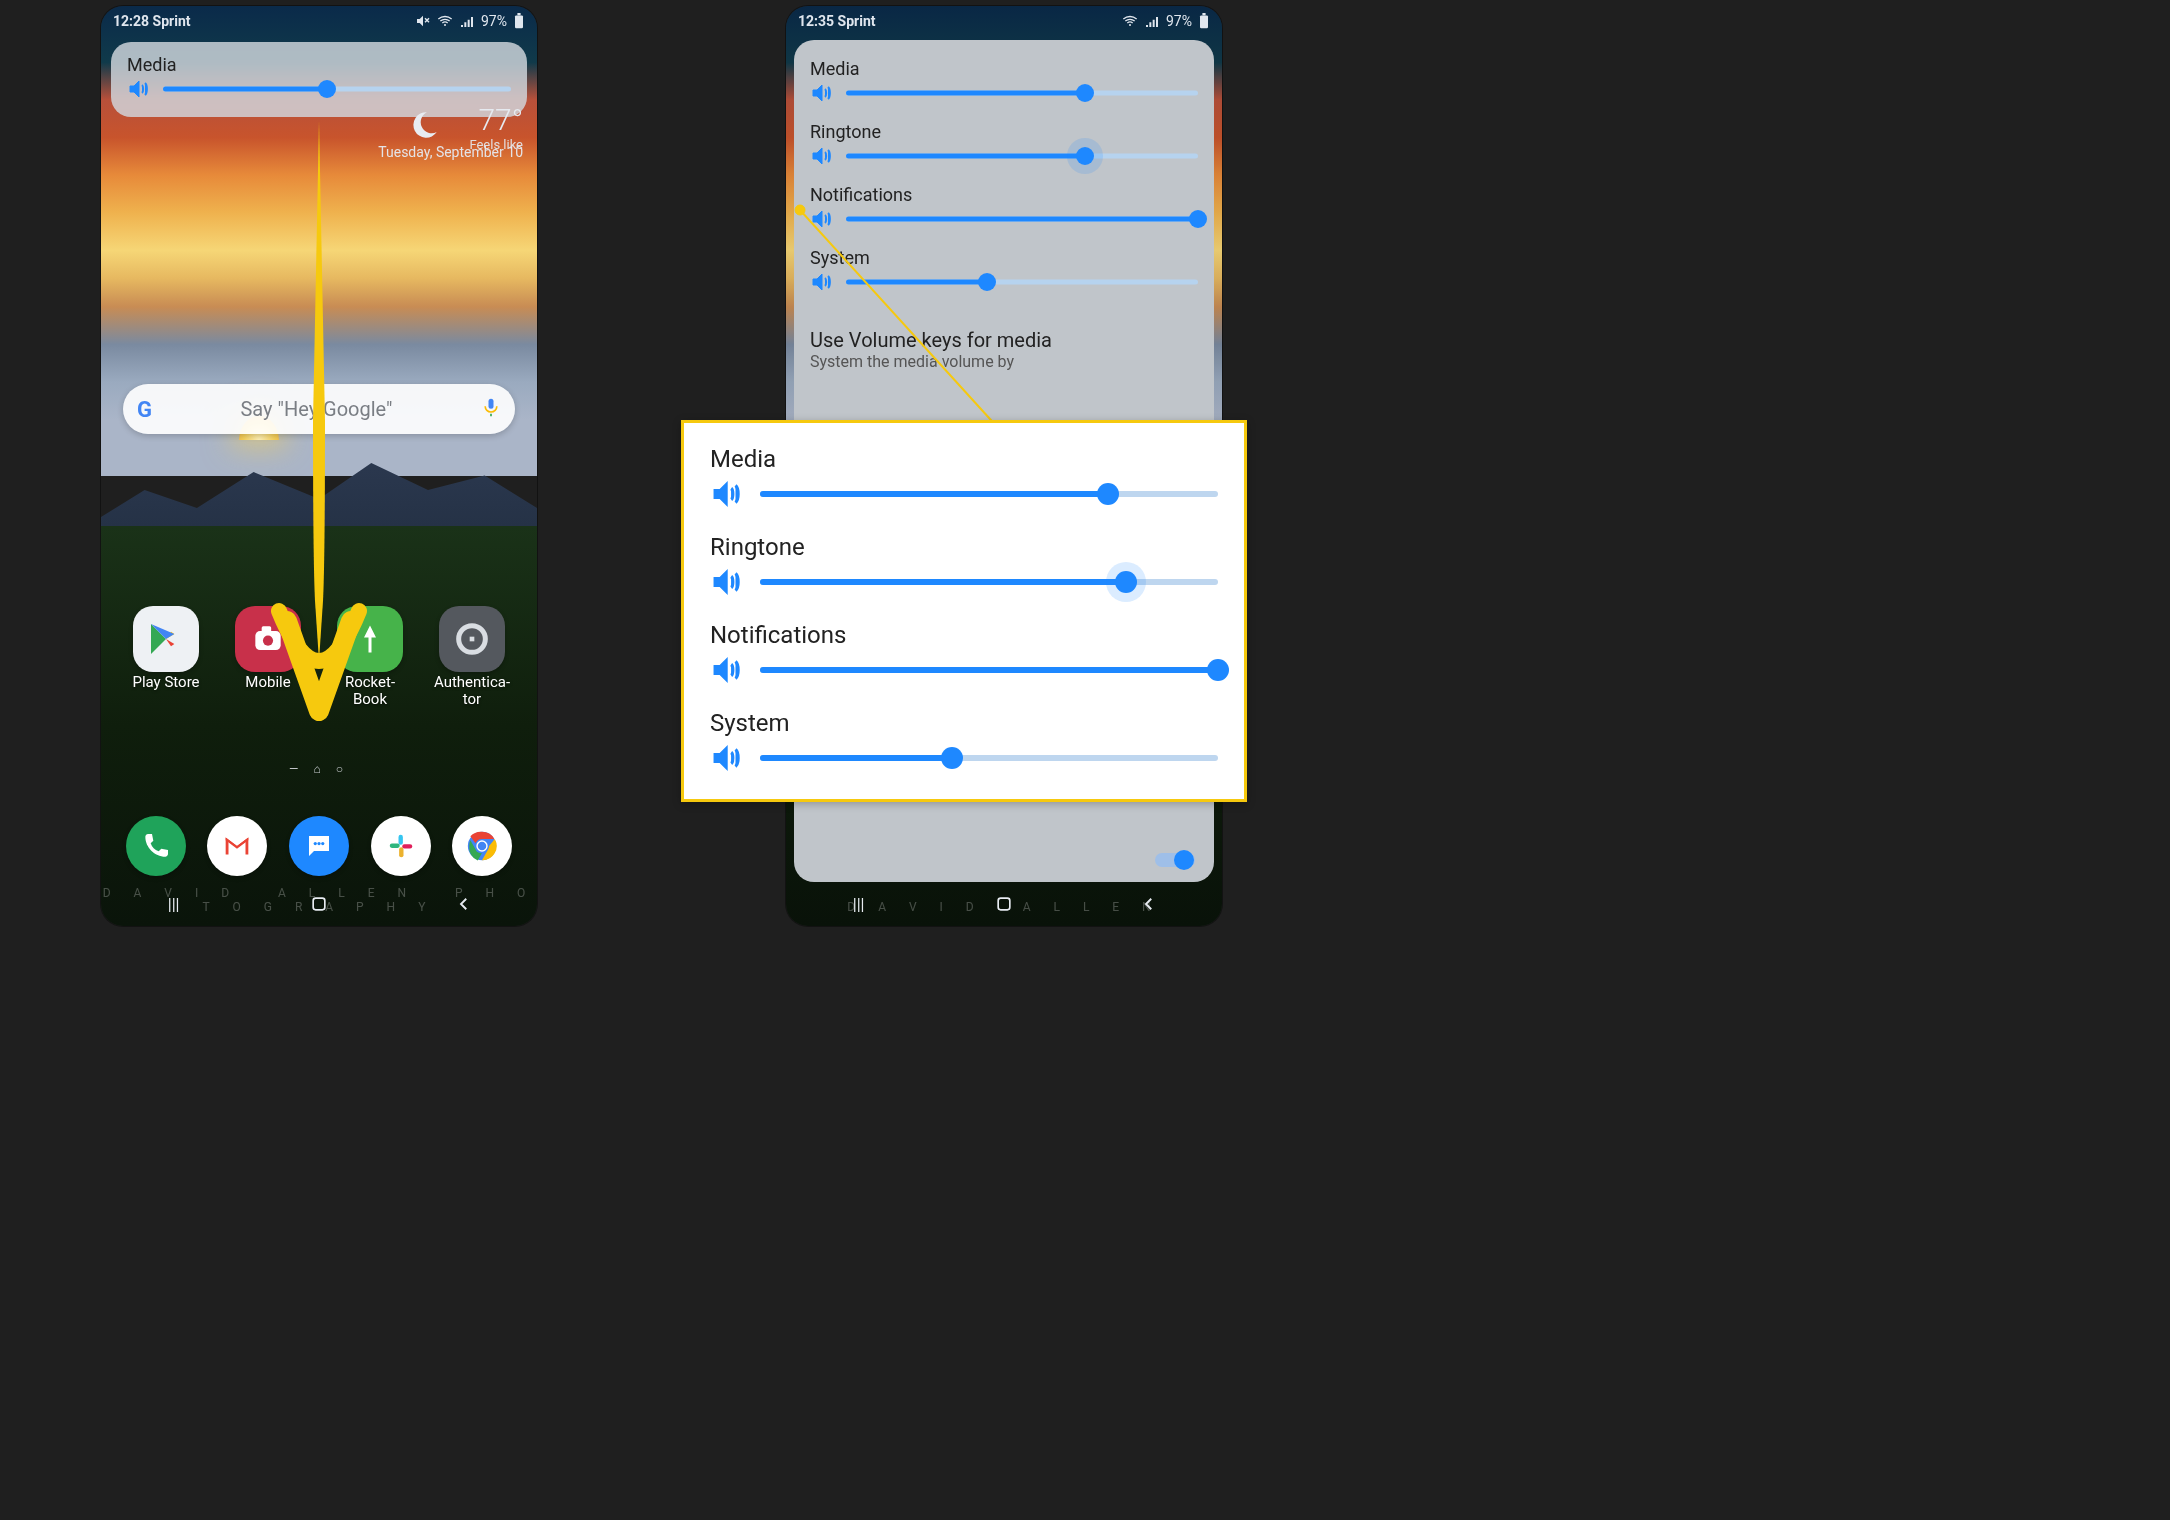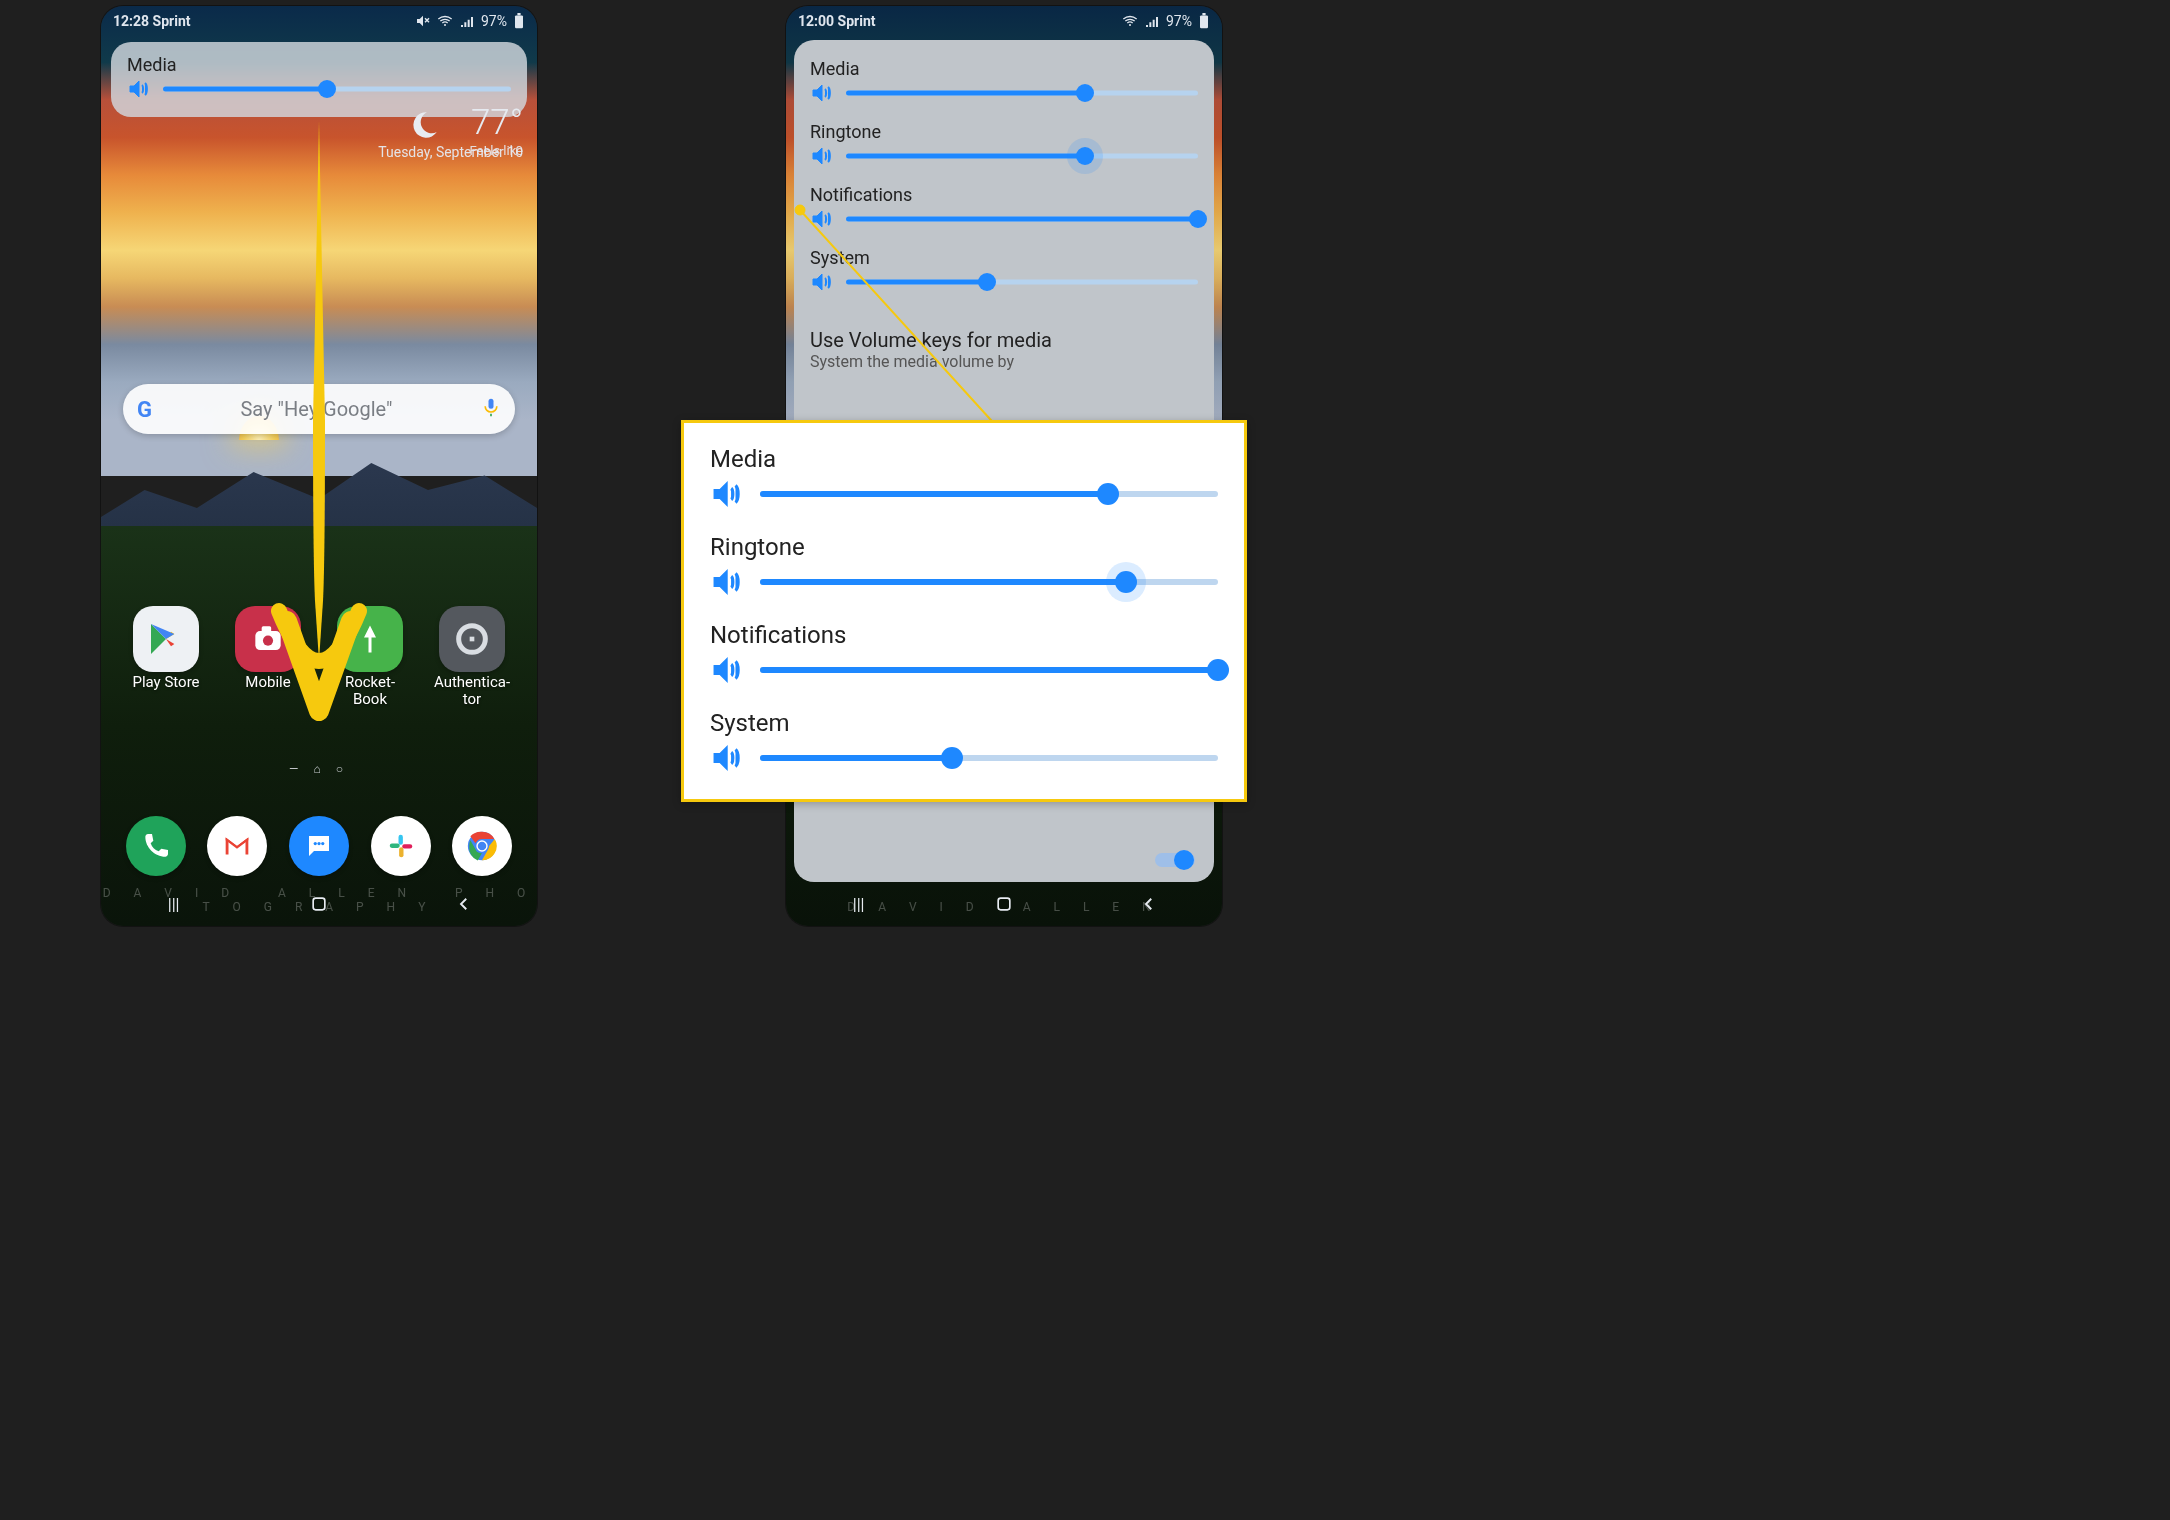--- a/index.html
+++ b/index.html
@@ -22,21 +22,21 @@
   .statusbar{position:absolute;top:0;left:0;right:0;height:30px;display:flex;align-items:center;padding:0 12px;color:#e0e6ee;font-size:14px;z-index:10;}
   .sb-left{flex:0 0 auto;font-weight:bold;}
   .sb-right{margin-left:auto;display:flex;align-items:flex-start;gap:6px;}
   .sb-ico{display:inline-flex;align-items:center;}
 
   
   .clockwidget{position:absolute;left:16px;top:98px;color:#eef2f6;text-shadow:0 1px 3px rgba(0,0,0,.4);}
   .clockwidget .big{font-size:48px;font-weight:300;letter-spacing:1px;}
   .clockwidget .mobile{color:#3aa0ff;font-size:16px;font-weight:600;margin-top:2px;}
   .weather{position:absolute;right:14px;top:96px;text-align:right;color:#e6eaf0;}
-  .weather .temp{font-size:35px;font-weight:300;}
+  .weather .temp{font-size:30px;font-weight:300;}
   .weather .feels{font-size:13px;opacity:.9;}
   .weather .date{font-size:14px;opacity:.95;position:absolute;right:0;top:42px;white-space:nowrap;}
   .moon{position:absolute;right:96px;top:102px;width:34px;height:34px;}
 
   
   .searchpill{position:absolute;left:22px;right:22px;top:378px;height:50px;border-radius:25px;background:rgba(255,255,255,0.9);display:flex;align-items:center;padding:0 14px;gap:12px;box-shadow:0 2px 6px rgba(0,0,0,.2);}
   .searchpill .g{font-weight:700;font-size:22px;}
   .searchpill .g .b{color:#4285F4}
   .searchpill .hint{flex:1;text-align:center;color:#7a7e84;font-size:20px;}
   .micico{flex:0 0 auto;}
@@ -291,21 +291,21 @@
 
 <div class="phone phone2">
   <div class="wallpaper">
     <div class="wp-sky"></div>
       <div class="wp-mtn"></div>
       <div class="wp-trees"></div>
       <div class="dim"></div>
     <div class="watermark">D A V I D &nbsp; A L L E N</div>
   </div>
   <div class="statusbar">
-    <span class="sb-left"><span>12:00</span>&nbsp;<span>Sprint</span></span>
+    <span class="sb-left"><span>12:35</span>&nbsp;<span>Sprint</span></span>
     <span class="sb-right">
       <span class="sb-ico">
           <svg width="16" height="16" viewBox="0 0 24 24">
             <path fill="none" stroke="#e0e6ee" stroke-width="2" d="M2 9c6-5 14-5 20 0M5 12c4-3 10-3 14 0M8 15c2.5-2 5.5-2 8 0"></path>
             <circle cx="12" cy="18" r="1.5" fill="#e0e6ee"></circle>
           </svg>
         </span>
       <span class="sb-ico">
           <svg width="16" height="16" viewBox="0 0 24 24">
             <path fill="#e0e6ee" d="M3 18h3v3H3zM8 14h3v7H8zM13 10h3v11h-3zM18 6h3v15h-3z"></path>

